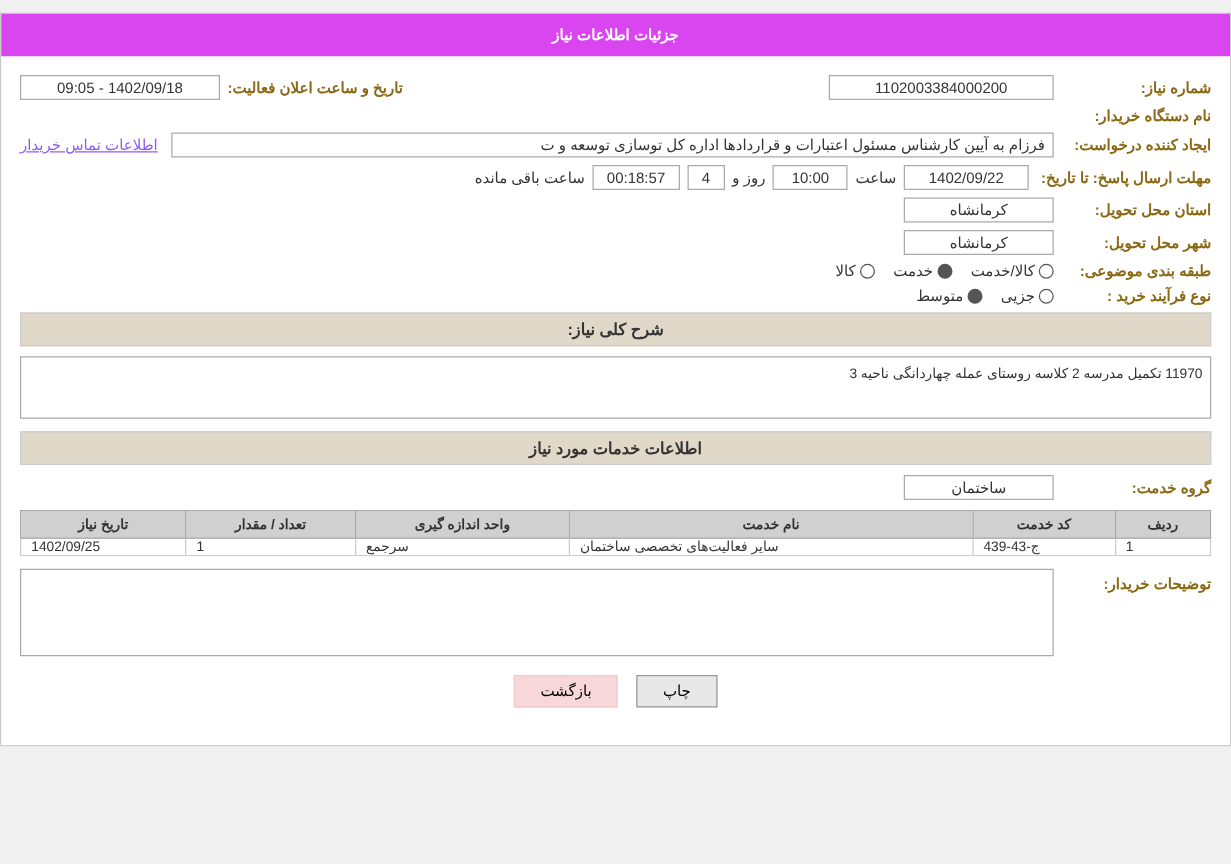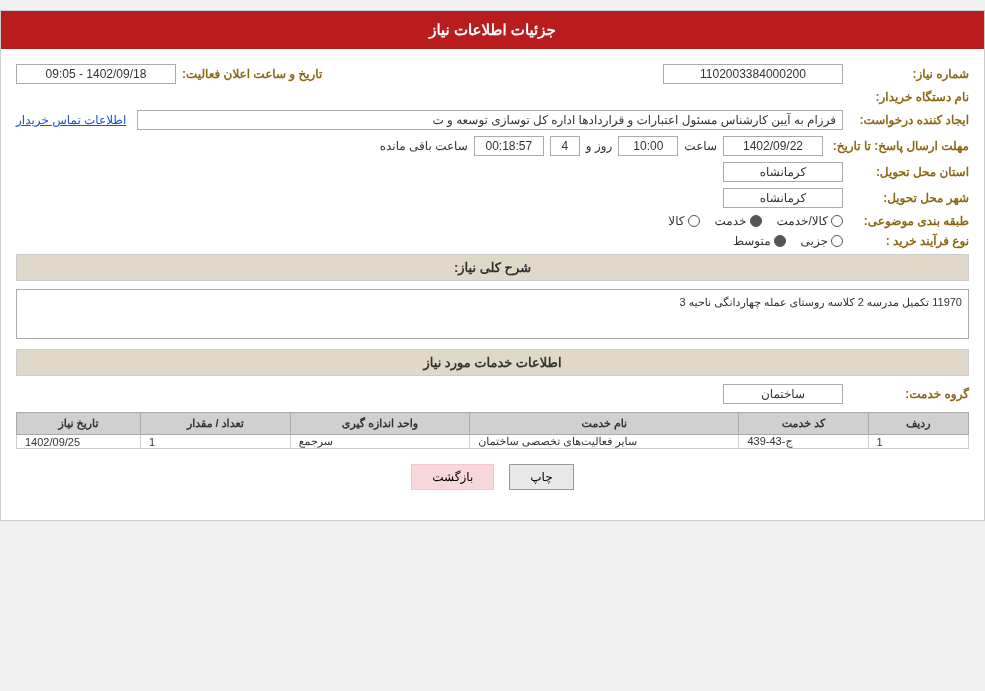--- a/index.html
+++ b/index.html
@@ -10,25 +10,25 @@
       font-size: 12px;
       color: #333;
     }
     .page-wrapper {
       max-width: 985px;
       margin: 10px auto;
       background: #fff;
       border: 1px solid #ccc;
     }
     .header-bar {
-      background: #b91c1c;
+      background: #d946ef;
       color: #fff;
       text-align: center;
       padding: 10px;
-      font-size: 15px;
+      font-size: 12px;
       font-weight: bold;
     }
     .content {
       padding: 15px;
     }
     .form-row {
       display: flex;
       align-items: center;
       margin-bottom: 6px;
       gap: 6px;
@@ -44,21 +44,21 @@
       border: 1px solid #aaa;
       padding: 2px 6px;
       background: #fff;
       min-height: 20px;
       display: inline-block;
     }
     .form-value-wide {
       flex: 1;
     }
     .blue-link {
-      color: #1d4ed8;
+      color: #8b5cf6;
       text-decoration: underline;
       cursor: pointer;
     }
     .radio-group {
       display: flex;
       gap: 15px;
       align-items: center;
     }
     .radio-item {
       display: flex;
@@ -81,21 +81,21 @@
       overflow: auto;
     }
     table {
       width: 100%;
       border-collapse: collapse;
       font-size: 11px;
     }
     table th {
       background: #d0d0d0;
       border: 1px solid #aaa;
-      padding: 4px 20px;
+      padding: 4px 8px;
       text-align: center;
       font-weight: bold;
     }
     table td {
       border: 1px solid #ccc;
       padding: 0 8px;
       text-align: left;
     }
     .footer-buttons {
       display: flex;
@@ -254,20 +254,24 @@
               <td>ج-43-439</td>
               <td>سایر فعالیت‌های تخصصی ساختمان</td>
               <td>سرجمع</td>
               <td>1</td>
               <td>1402/09/25</td>
             </tr>
           </tbody>
       </table>
     </div>
 
+    <div class="form-row" style="margin-top:10px; align-items:flex-start;">
+      <span class="form-label" style="padding-top:5px;">توضیحات خریدار:</span>
+      <textarea class="textarea-field" style=""></textarea>
+    </div>
 
     <div class="footer-buttons">
       <button class="btn btn-print">چاپ</button>
       <button class="btn btn-back">بازگشت</button>
     </div>
 
   </div>
 </div>
 
 </body></html>

